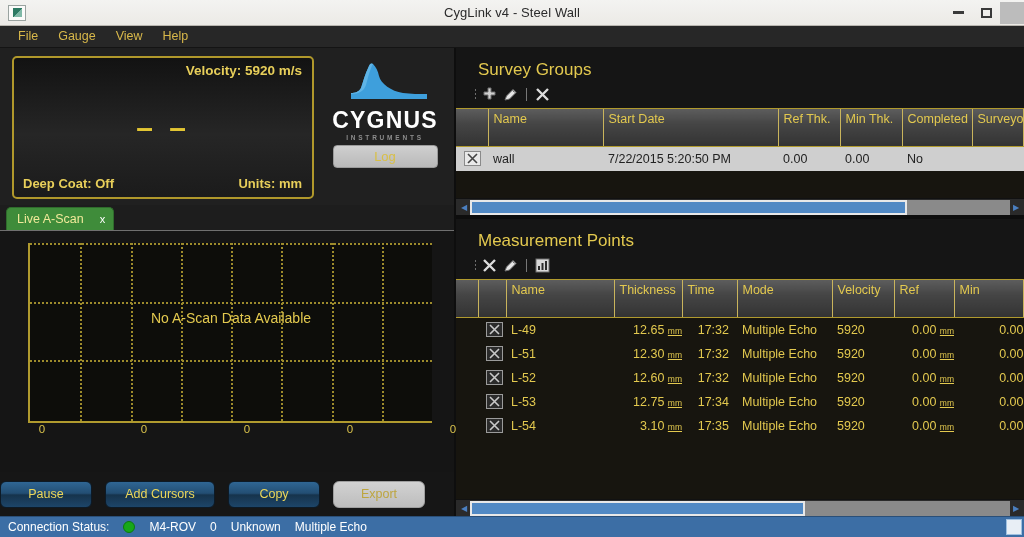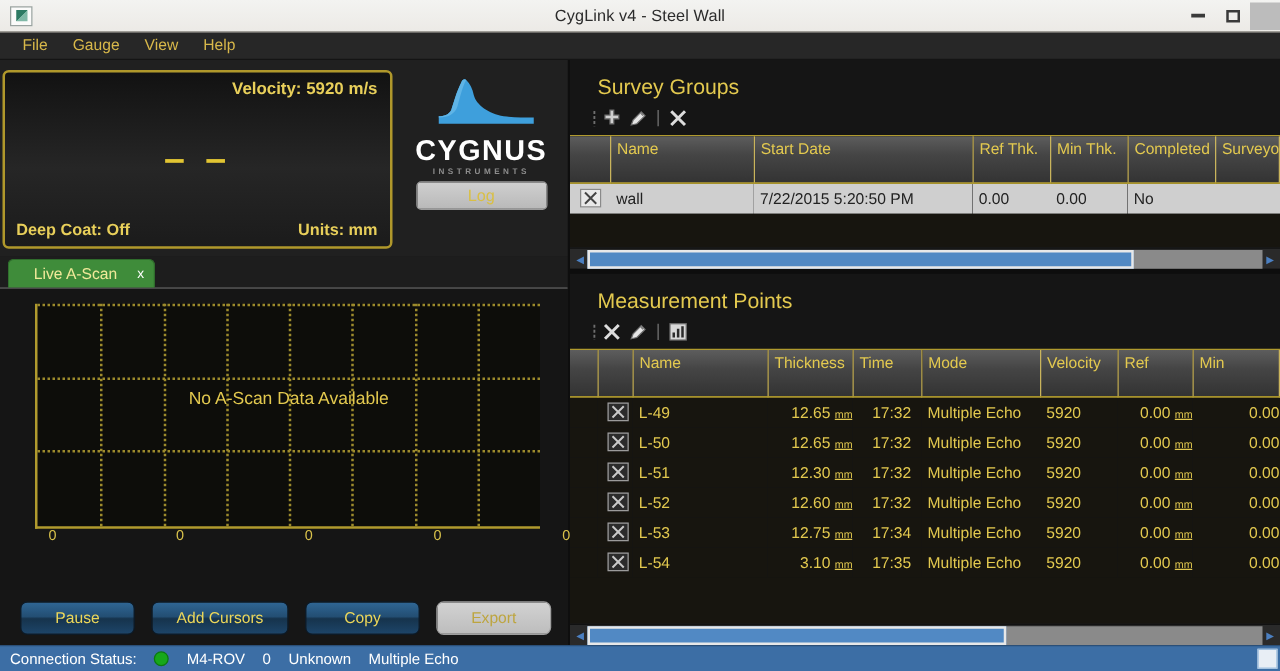--- a/index.html
+++ b/index.html
@@ -80,21 +80,21 @@
   .right {
     flex: 1; display: flex; flex-direction: column;
     background: #151515;
     min-width: 0;
   }
 
   
   .gauge-wrap {
     flex: 0 0 157px;
     display: flex;
-    padding: 8px 6px 6px 2px;
+    padding: 8px 6px 6px 12px;
     background: #202020;
   }
   .gauge {
     flex: 1;
     border: 2px solid #b0982b;
     border-radius: 5px;
     background: linear-gradient(180deg,#121212,#262626 55%, #1b1b1b);
     position: relative;
     margin-right: 8px;
   }
@@ -152,21 +152,21 @@
   .tab {
     height: 23px;
     background: #3f8c3a;
     border: 1px solid #2f6c2c;
     border-bottom: none;
     border-radius: 5px 5px 0 0;
     display: flex; align-items: center;
     padding: 0 8px 0 10px;
     gap: 16px;
   }
-  .tab-label { font-size: 12.5px; color: #f1e99a; margin-left: 10px; }
+  .tab-label { font-size: 12.5px; color: #f1e99a; }
   .tab-close { font-size: 11px; color: #ffffff; cursor: pointer; }
 
   
   .ascan-wrap {
     flex: 1; min-height: 0;
     background: #151515;
     padding: 12px 14px 4px 14px;
     position: relative;
   }
   .ascan {
@@ -205,21 +205,21 @@
   .ascan-xaxis span {
     position: absolute; top: 0;
     font-size: 11.5px; color: #d9c24b;
     transform: translateX(-50%);
   }
 
   
   .btnrow {
     flex: 0 0 44px;
     display: flex; align-items: center;
-    gap: 13px; padding-left: 16px;
+    gap: 13px; 
     background: #161616;
     overflow: hidden;
   }
   .abtn {
     height: 27px; min-width: 92px;
     padding: 0 14px;
     border-radius: 6px;
     border: 1px solid #0d1a26;
     background: linear-gradient(180deg,#2c5c86 0%, #1f4около 1%, #17334c 55%, #1d4264 100%);
     background: linear-gradient(180deg,#2f6694 0%, #234e73 45%, #16334c 52%, #1d4569 100%);
@@ -562,35 +562,20 @@
             </thead>
             <tbody id="mp-body">
                 <tr>
                   <td></td>
                   <td><span class="rowicon">
                       <svg width="11" height="11" viewBox="0 0 11 11">
                         <path d="M1 1l9 9M10 1L1 10" stroke="#c9c9c9" stroke-width="1.6" fill="none"></path>
                       </svg>
                     </span></td>
                   <td>L-49</td>
-                  <td class="num">12.65 <span class="unit">mm</span></td>
-                  <td class="num" style="padding-right:8px">17:32</td>
-                  <td>Multiple Echo</td>
-                  <td>5920</td>
-                  <td class="num">0.00 <span class="unit">mm</span></td>
-                  <td class="num">0.00</td>
-                </tr>
-                <tr>
-                  <td></td>
-                  <td><span class="rowicon">
-                      <svg width="11" height="11" viewBox="0 0 11 11">
-                        <path d="M1 1l9 9M10 1L1 10" stroke="#c9c9c9" stroke-width="1.6" fill="none"></path>
-                      </svg>
-                    </span></td>
-                  <td>L-50</td>
                   <td class="num">12.65 <span class="unit">mm</span></td>
                   <td class="num" style="padding-right:8px">17:32</td>
                   <td>Multiple Echo</td>
                   <td>5920</td>
                   <td class="num">0.00 <span class="unit">mm</span></td>
                   <td class="num">0.00</td>
                 </tr>
                 <tr>
                   <td></td>
                   <td><span class="rowicon">

